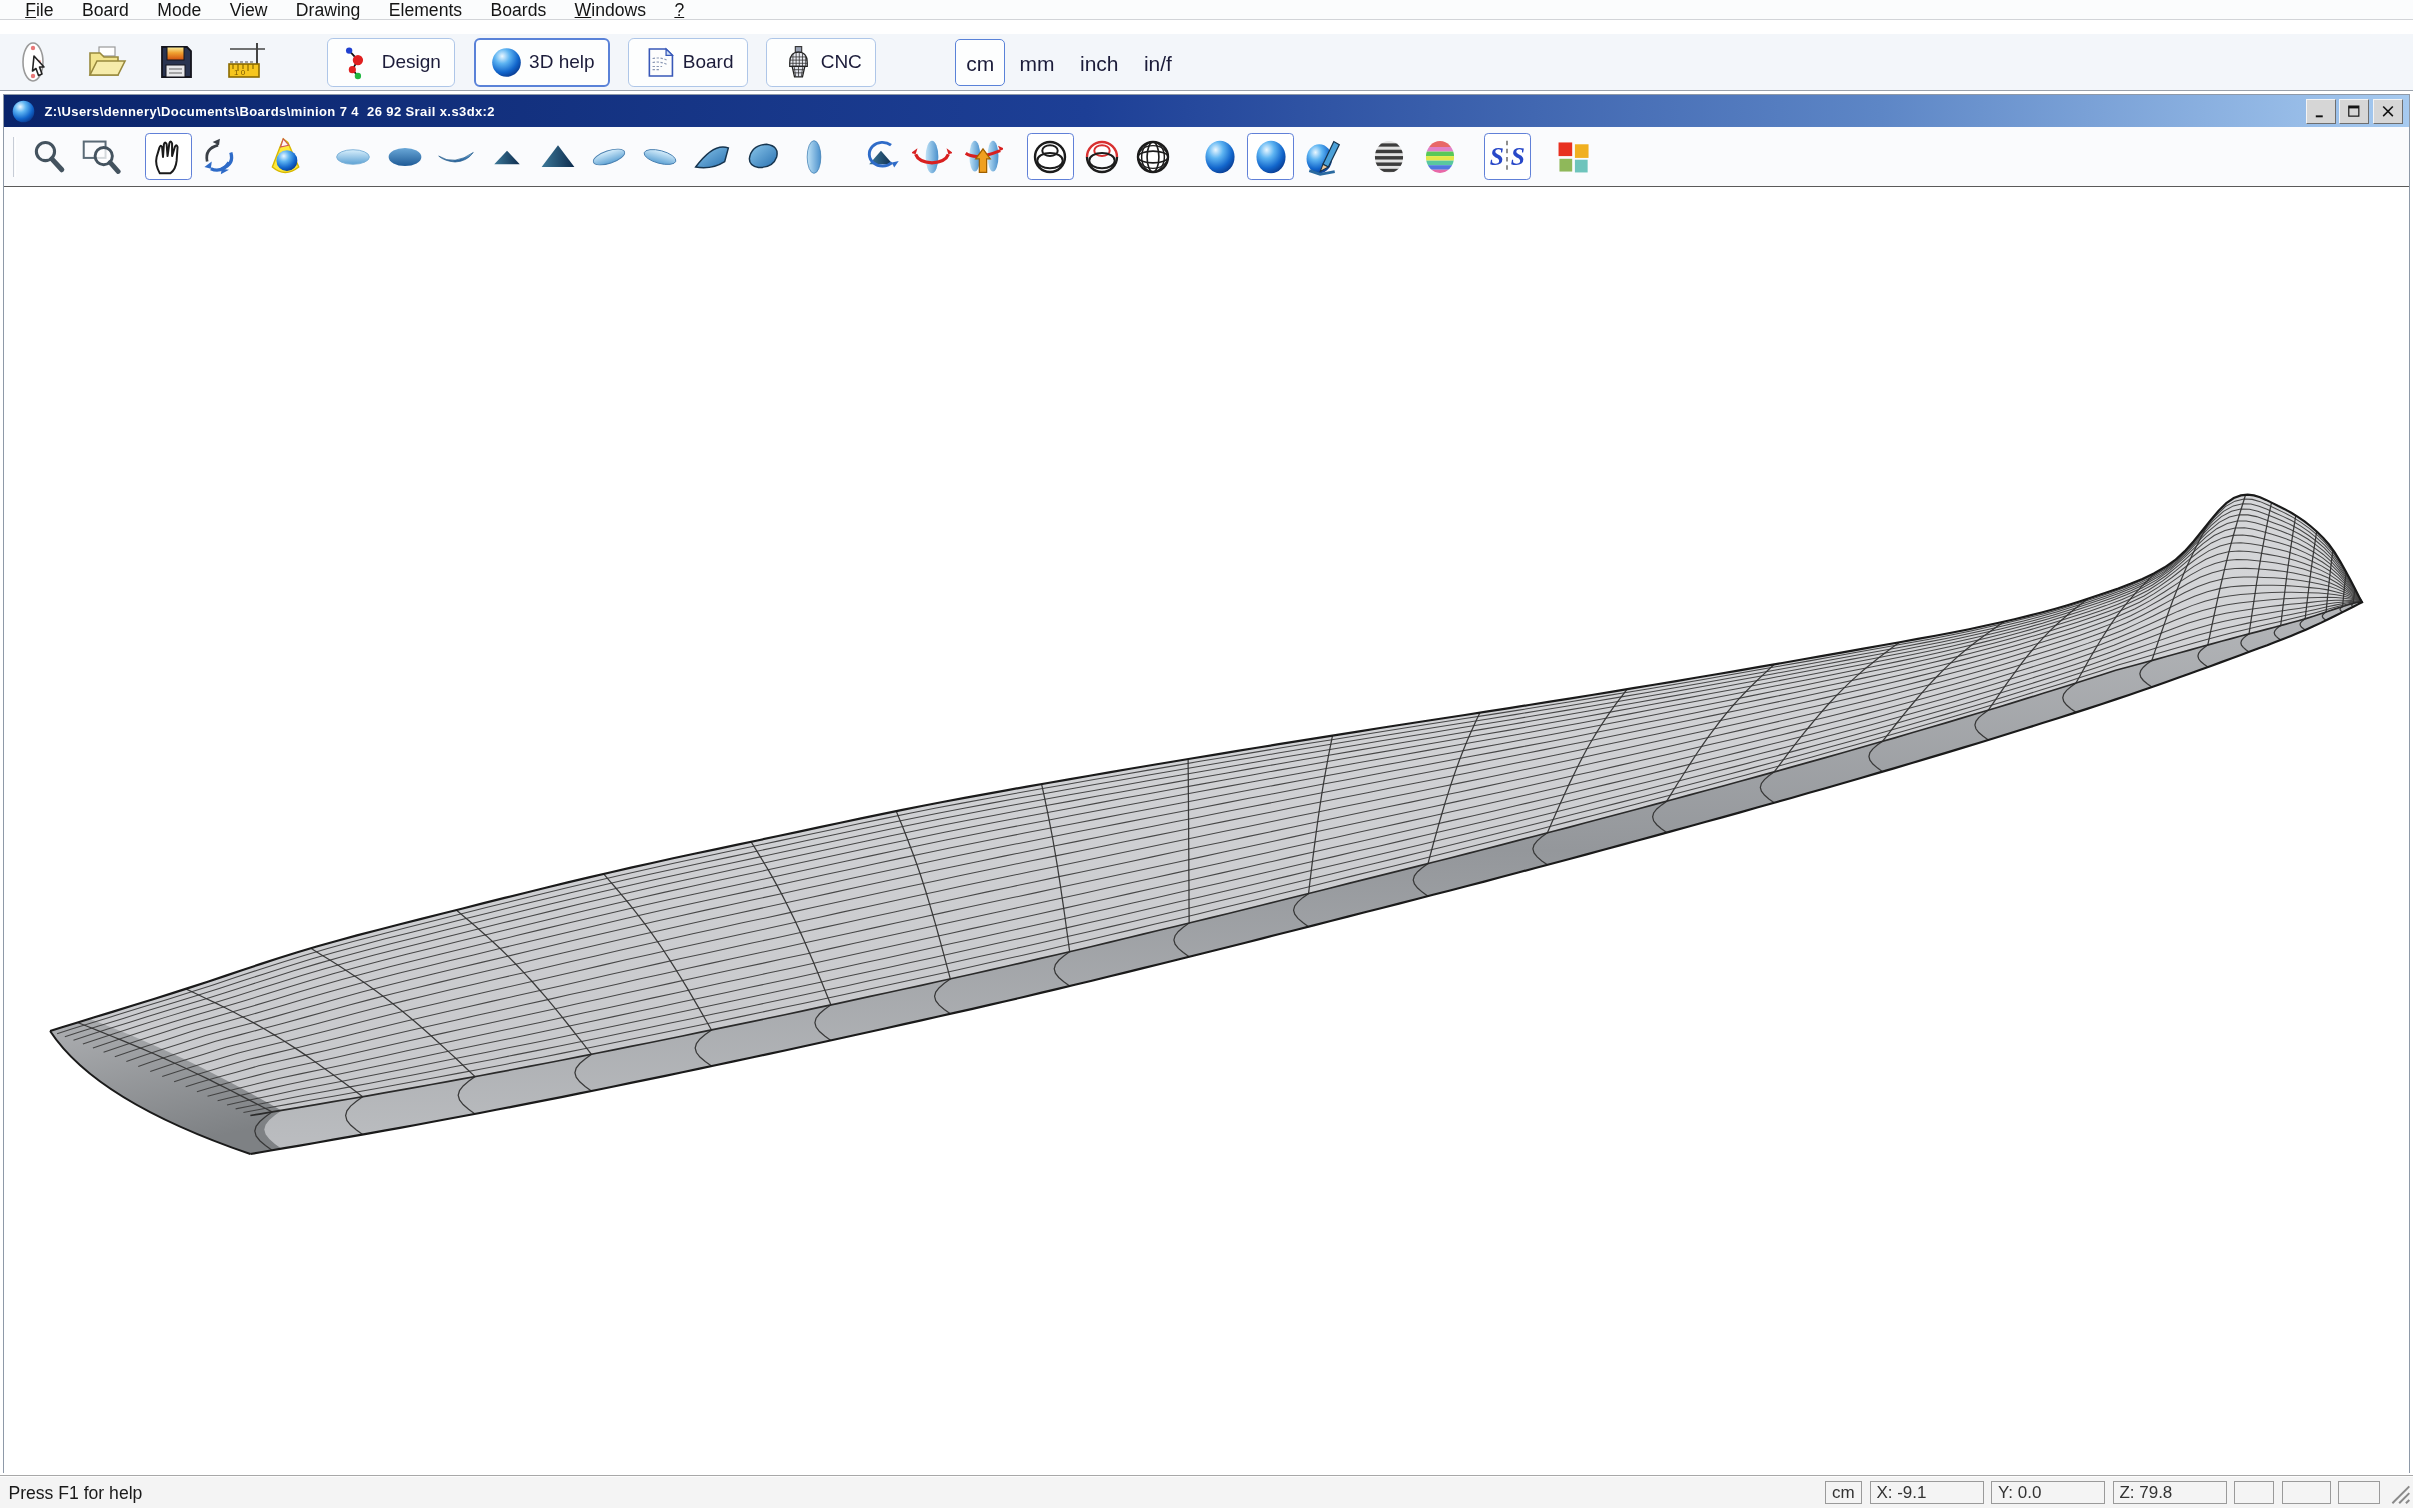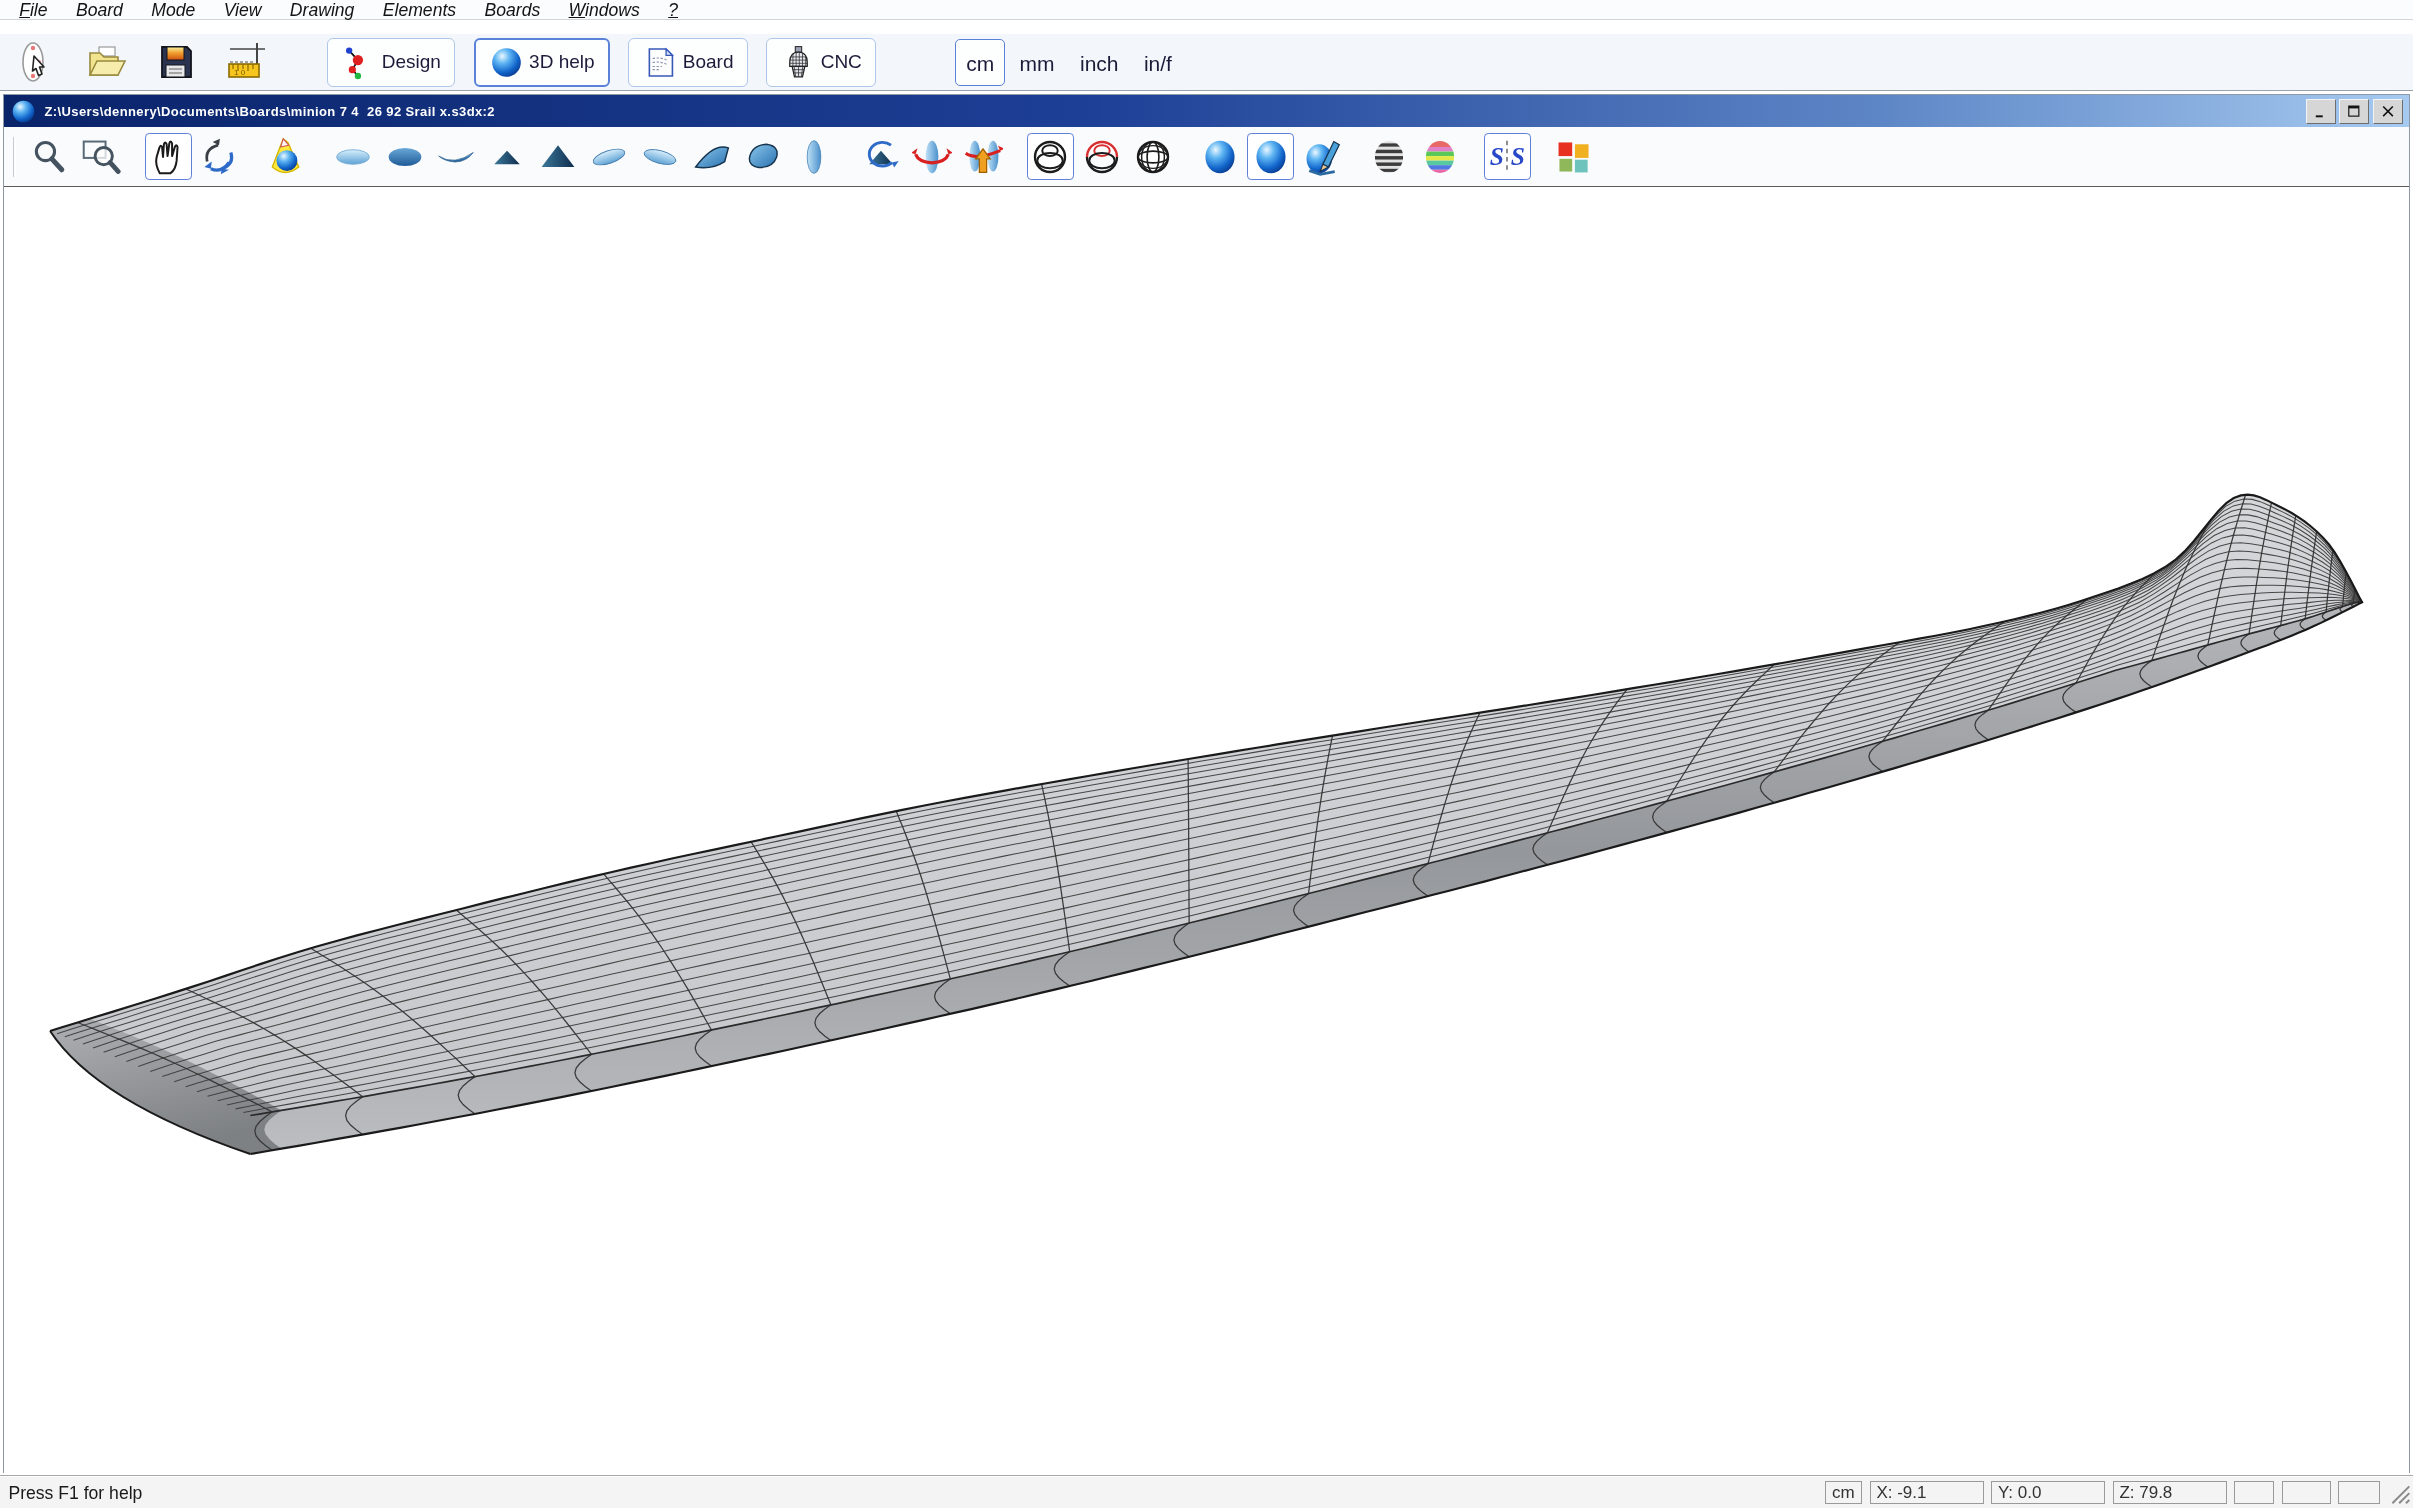--- a/index.html
+++ b/index.html
@@ -1,21 +1,21 @@
 <!DOCTYPE html>
 <html style="font-size:13.4px"><head>
 <meta charset="utf-8">
 <style>
   html,body{margin:0;padding:0;background:#fff;}
   .app{position:relative;width:2413px;height:1508px;background:#ffffff;overflow:hidden;
        font-family:"Liberation Sans", sans-serif;-webkit-font-smoothing:antialiased;}
 
   
   .menubar{position:absolute;left:0;top:0;width:2413px;height:20px;background:#fbfcfd;
-           border-bottom:0.8px solid #d2d4d8;display:flex;align-items:center;padding-left:5px;box-sizing:border-box;font-style:italic;}
+           border-bottom:0.8px solid #d2d4d8;display:flex;align-items:center;padding-left:11px;box-sizing:border-box;}
   .menu-item{font-size:17.6px;color:#141414;padding:0 14.2px;height:34px;line-height:34px;cursor:default;}
   .menu-item u{text-decoration:underline;}
 
   
   .toolbar1{position:absolute;left:0;top:34px;width:2413px;height:57px;background:#f3f6fa;
             border-bottom:1.7px solid #9aa1ab;display:flex;align-items:center;box-sizing:border-box;}
   .t1-icons{display:flex;align-items:center;gap:25px;margin-left:13.4px;}
   .t1-icon{width:45px;height:45px;display:flex;align-items:center;justify-content:center;}
   .t1-icon svg{width:44px;height:44px;}
   .t1-buttons{display:flex;align-items:center;gap:18.4px;margin-left:59px;}

